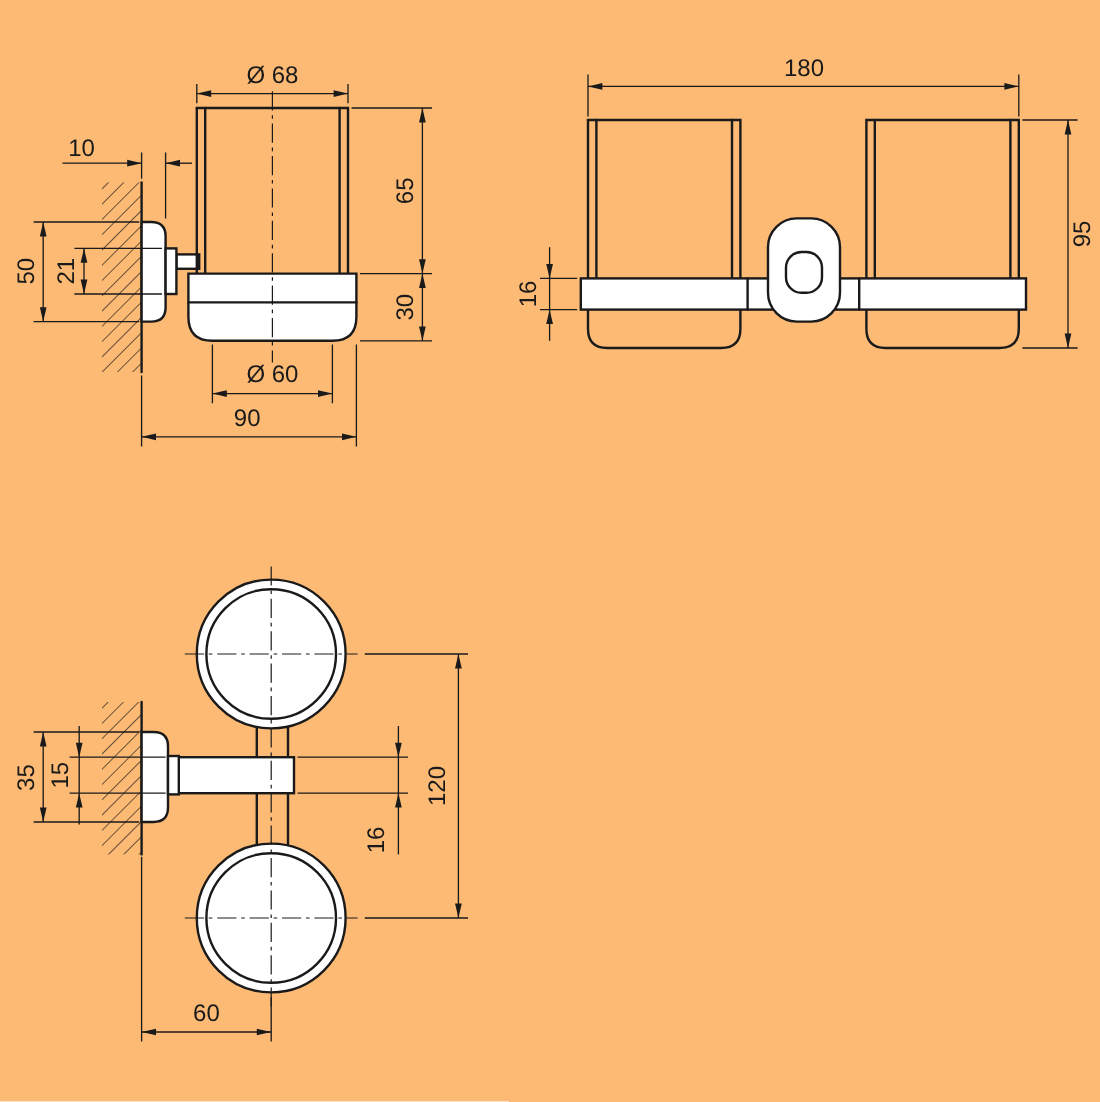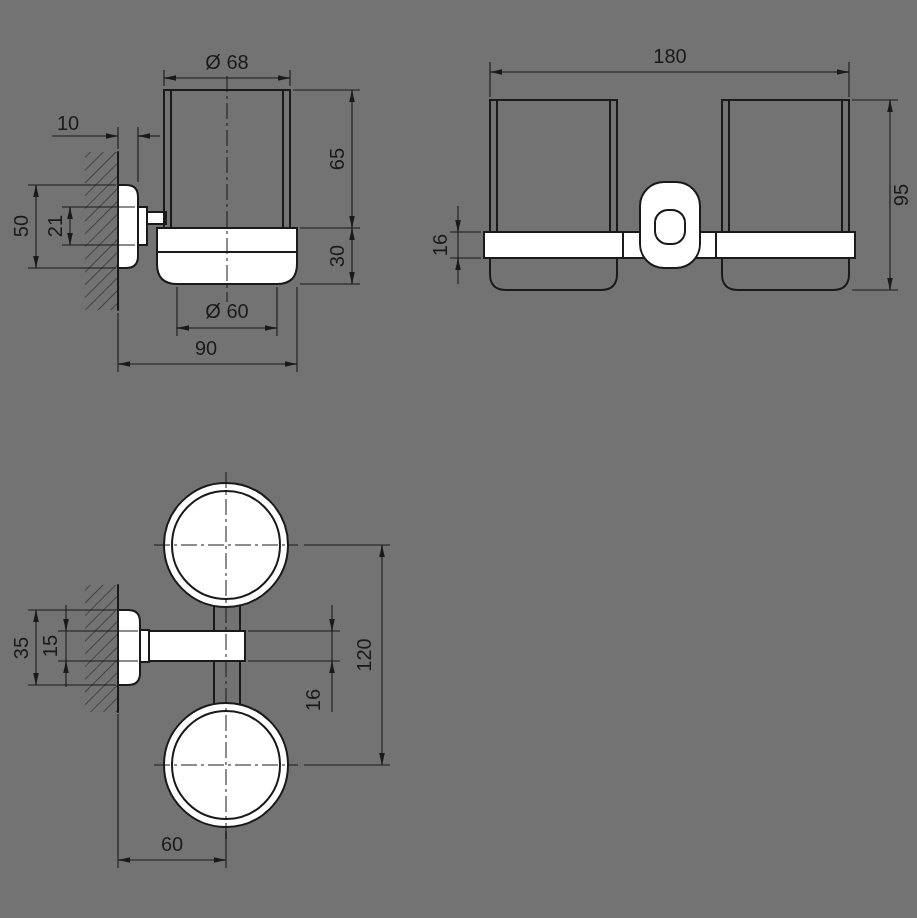--- a/index.html
+++ b/index.html
@@ -4,21 +4,21 @@
 <style>
   html, body {
     margin: 0;
     padding: 0;
     background: #ffffff;
     font-family: "Liberation Sans", sans-serif;
   }
   .stage {
     width: 917px;
     height: 918px;
-    background: #737373;
+    background: #fdba74;
     position: relative;
   }
   svg { display: block; }
   .obj  { stroke: #1a1a1a; stroke-width: 2; fill: none; stroke-linecap: round; }
   .objf { stroke: #1a1a1a; stroke-width: 2; fill: #ffffff; stroke-linecap: round; }
   .thin { stroke: #1a1a1a; stroke-width: 1.1; fill: none; }
   .cl   { stroke: #1a1a1a; stroke-width: 1; fill: none; stroke-dasharray: 16 4 3 4; }
   .dimtext {
     font-family: "Liberation Sans", sans-serif;
     font-size: 20px;

